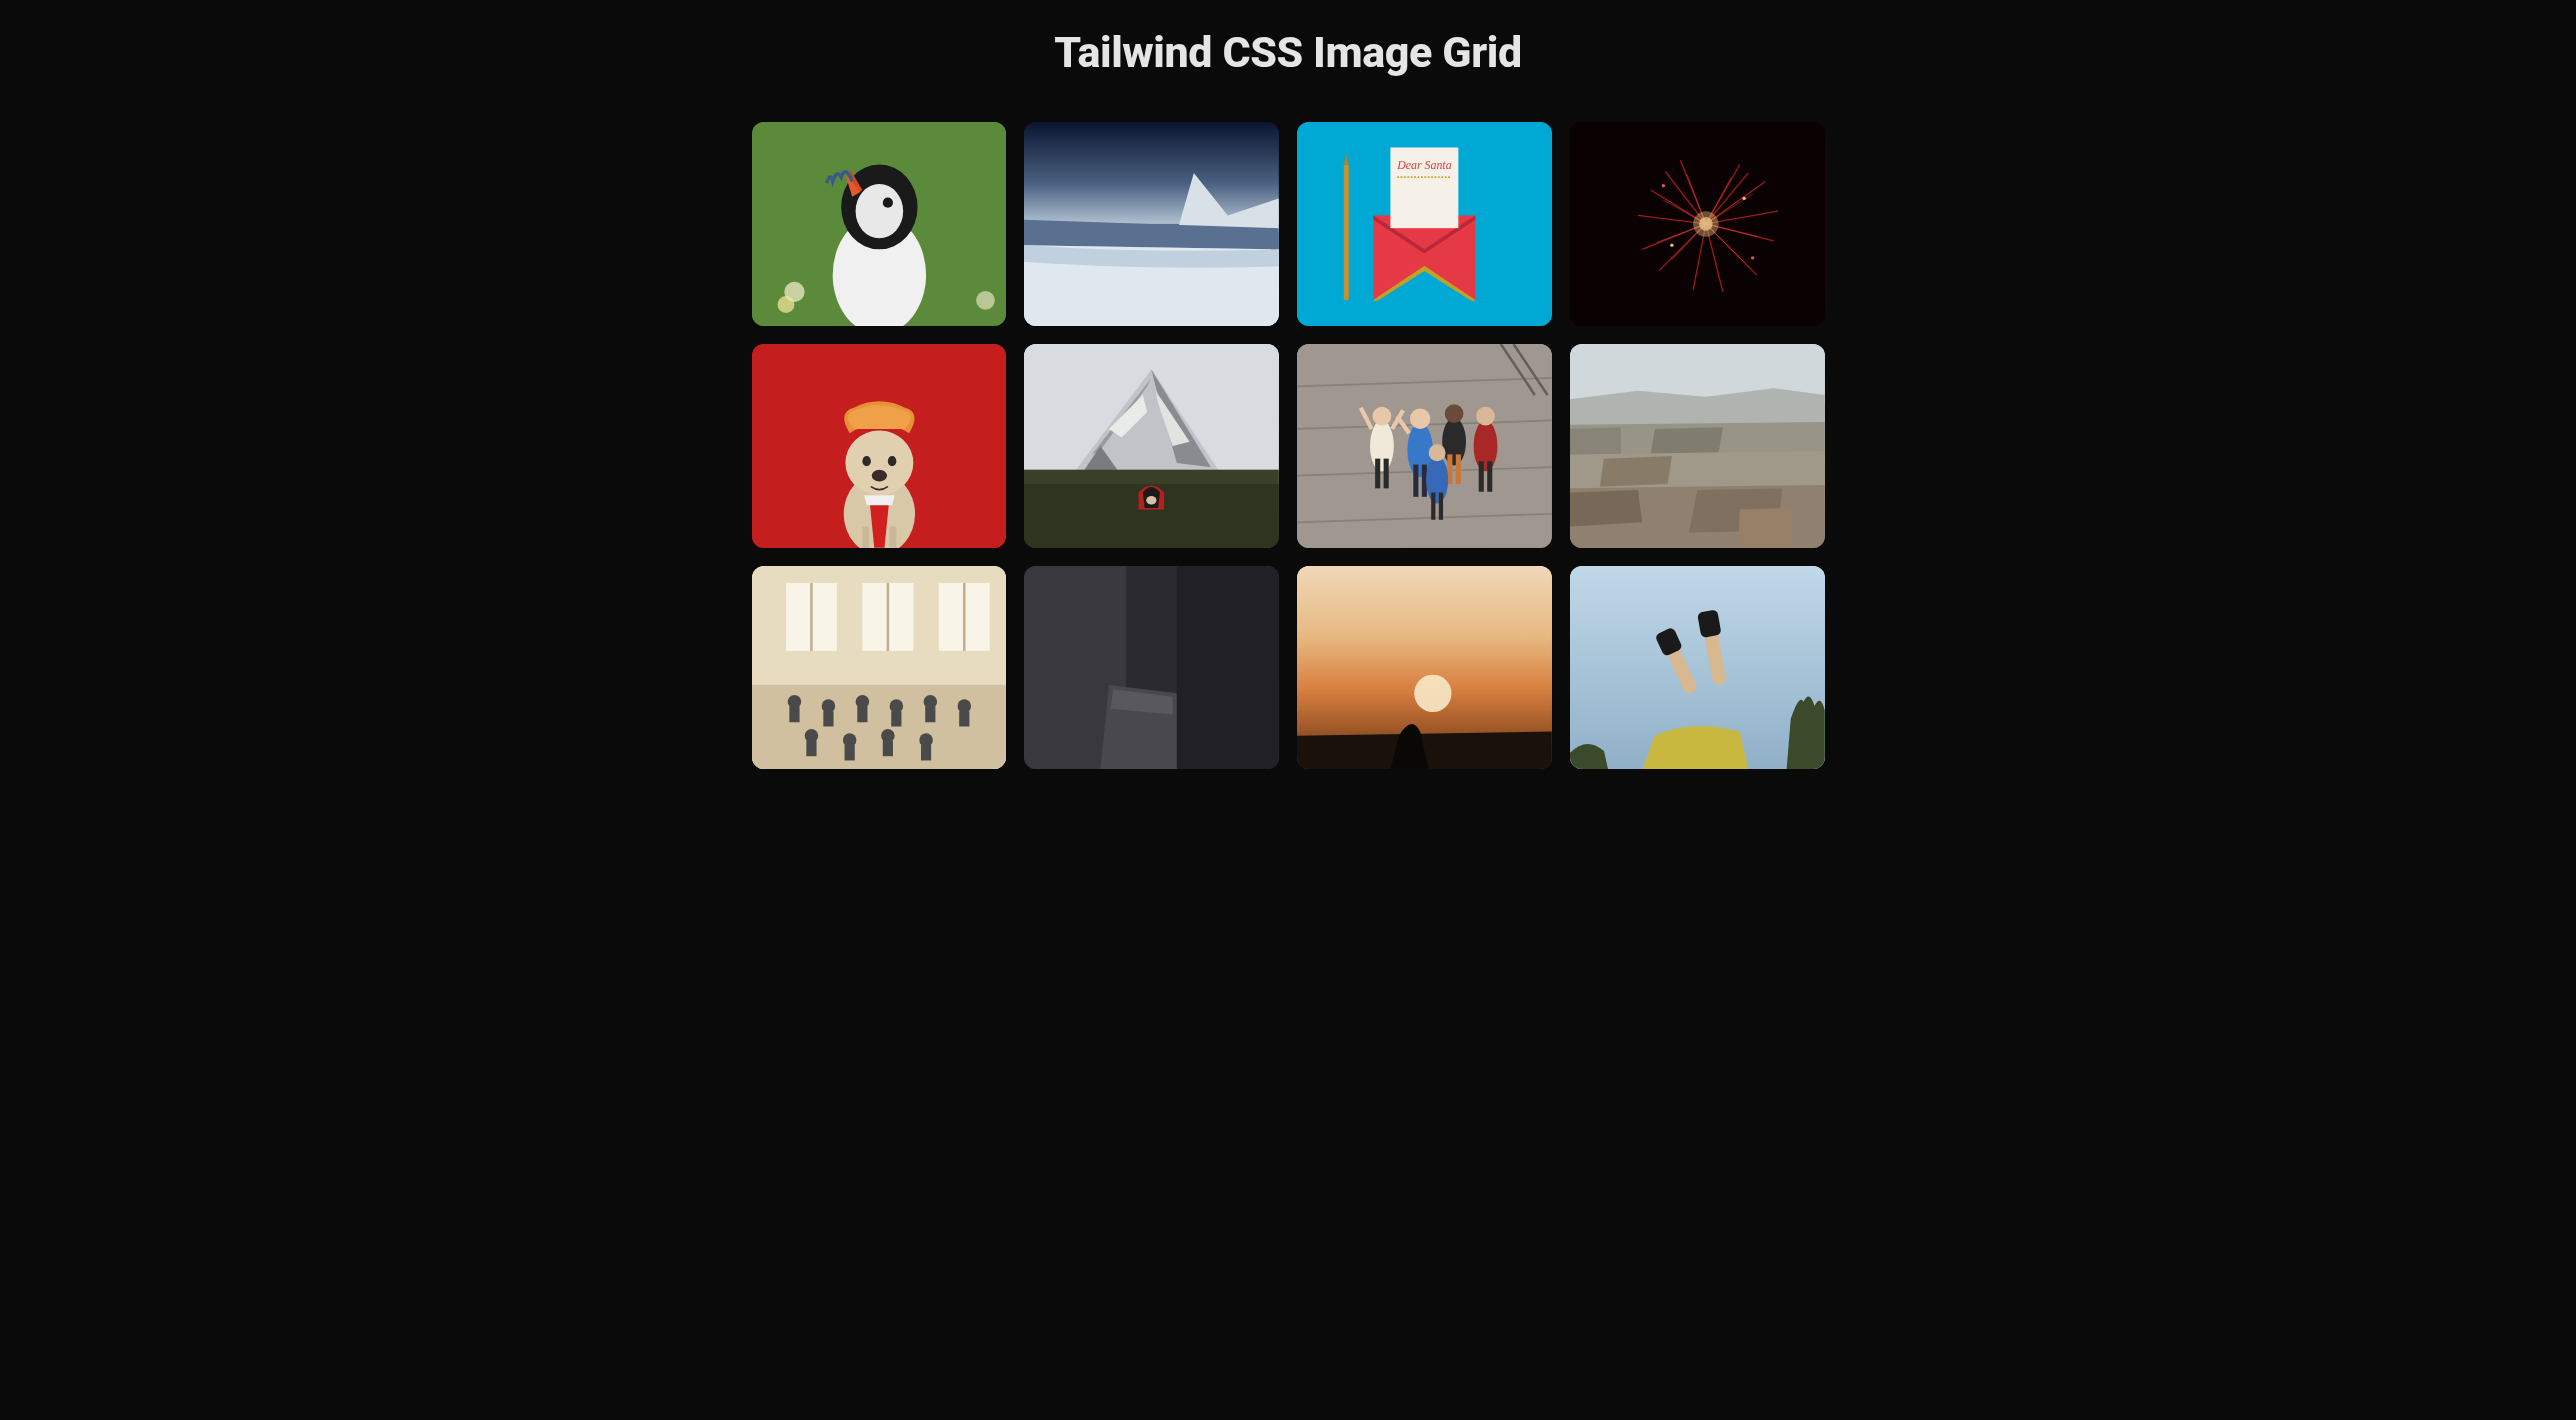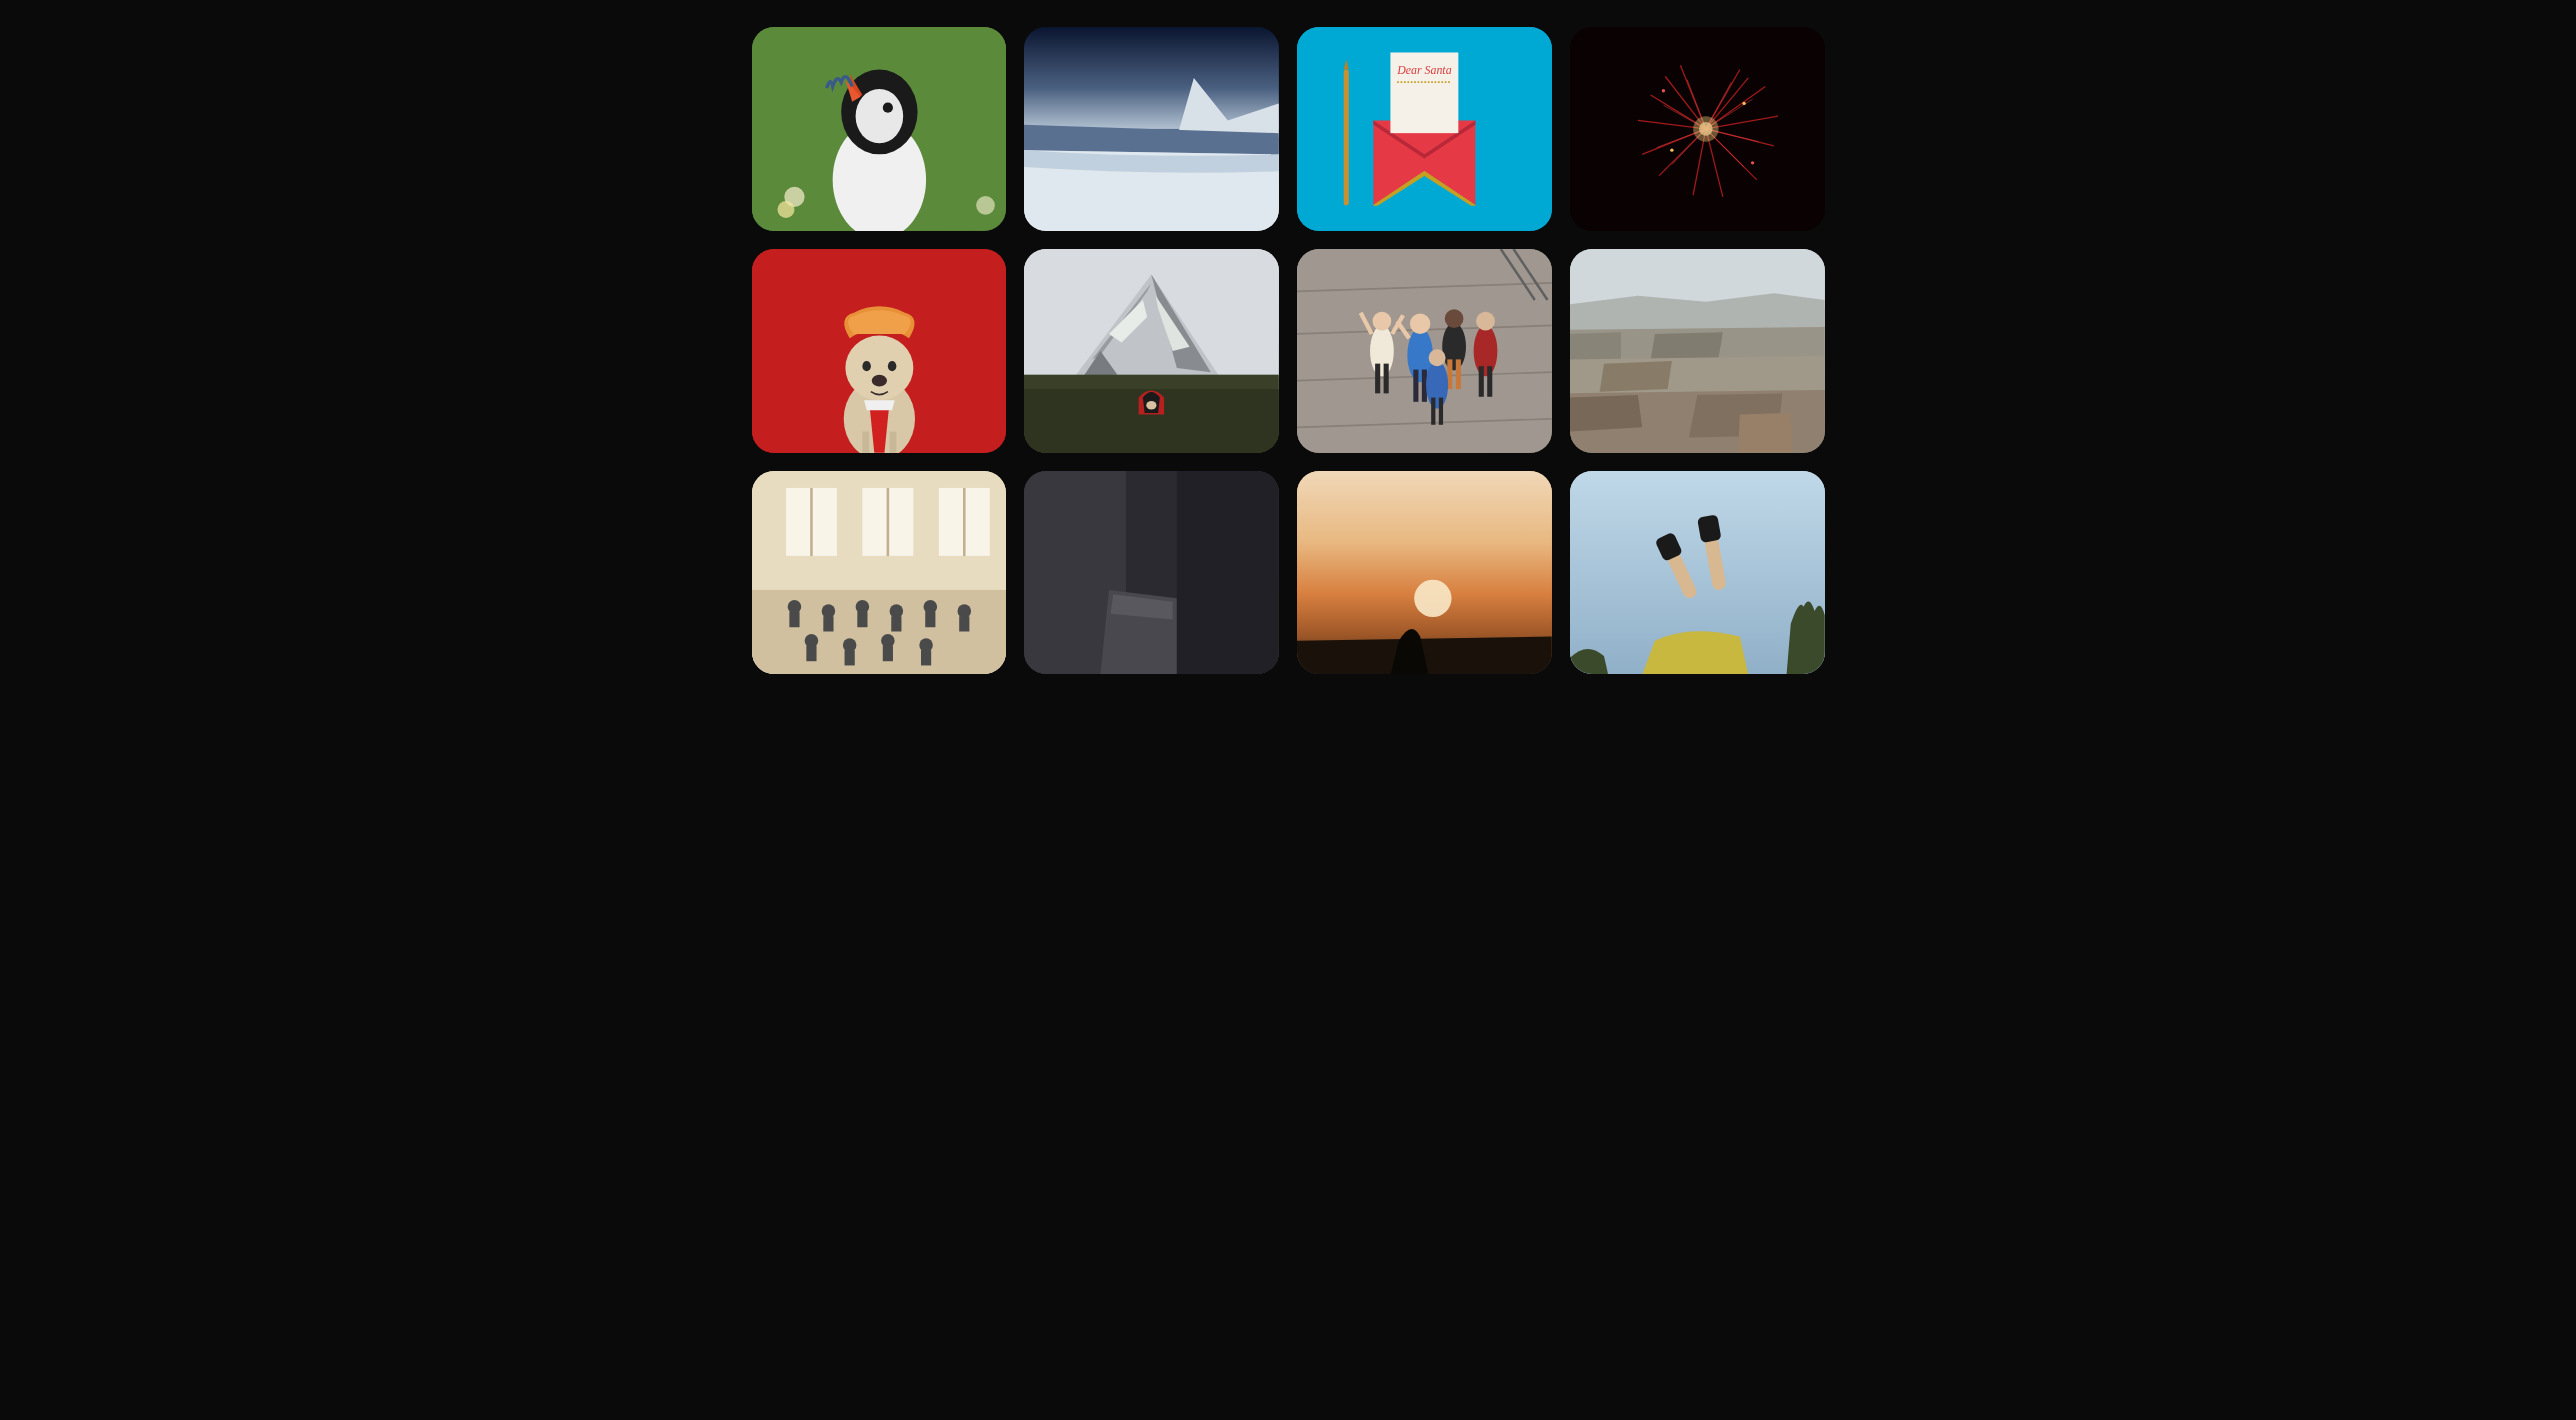--- a/index.html
+++ b/index.html
@@ -31,21 +31,21 @@
     }
     
     .image-grid {
       display: grid;
       grid-template-columns: repeat(4, 1fr);
       gap: 18px;
     }
     
     .grid-item {
       aspect-ratio: 4 / 3.2;
-      border-radius: 22px;
+      border-radius: 12px;
       overflow: hidden;
       position: relative;
       cursor: pointer;
     }
     
     .grid-item svg {
       width: 100%;
       height: 100%;
       display: block;
     }
@@ -61,20 +61,21 @@
     .img-canyon { background: linear-gradient(180deg, #c8d0d4 0%, #a8b0b4 50%, #888078 100%); }
     .img-classroom { background: linear-gradient(135deg, #f4e8d0 0%, #d4c4a0 100%); }
     .img-room { background: linear-gradient(135deg, #2a2a2e 0%, #4a4a4e 100%); }
     .img-sunset { background: linear-gradient(180deg, #f8d0a0 0%, #e8b880 30%, #d47840 60%, #3a2a1a 100%); }
     .img-legs { background: linear-gradient(180deg, #c8d8e8 0%, #98b8d0 100%); }
   </style>
 </head>
 <body>
 
 <div class="container">
+  <h1 class="page-title">Tailwind CSS Image Grid</h1>
 
   <div class="image-grid">
 
     <div class="grid-item img-puffin">
       <svg viewBox="0 0 300 240" preserveAspectRatio="xMidYMid slice">
         <rect width="300" height="240" fill="#5a8a3a"></rect>
         <ellipse cx="150" cy="180" rx="55" ry="70" fill="#f0f0f0"></ellipse>
         <ellipse cx="150" cy="100" rx="45" ry="50" fill="#1a1a1a"></ellipse>
         <ellipse cx="150" cy="105" rx="28" ry="32" fill="#e8e8e8"></ellipse>
         <path d="M130 80 L115 55 L120 85 Z" fill="#d84820"></path>

